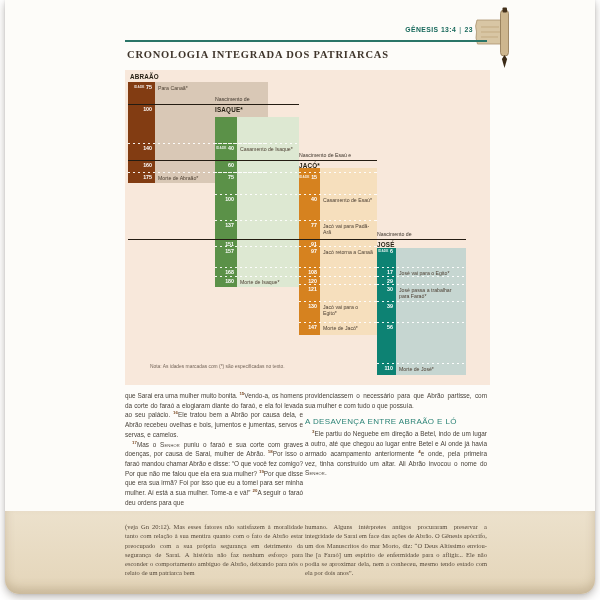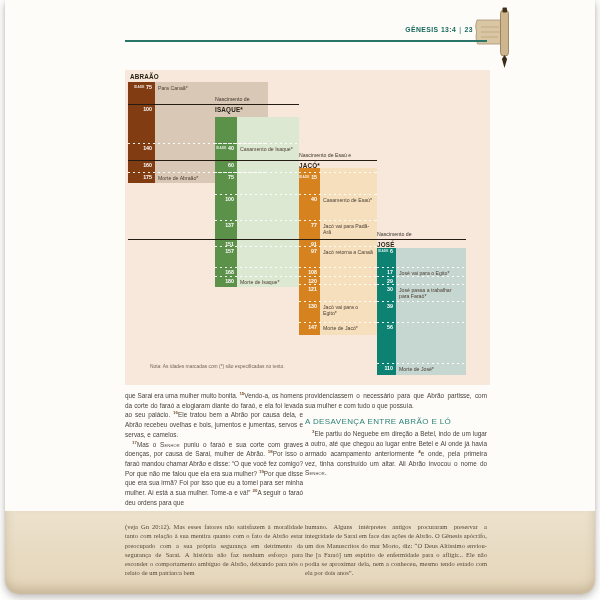--- a/index.html
+++ b/index.html
@@ -55,20 +55,21 @@
     <line x1="8" y1="20" x2="26" y2="20" stroke="#c3ab82" stroke-width="1"></line>
     <line x1="8" y1="25" x2="27" y2="25" stroke="#c3ab82" stroke-width="1"></line>
     <line x1="8" y1="30" x2="25" y2="30" stroke="#c3ab82" stroke-width="1"></line>
     <rect x="27.5" y="3" width="8" height="46" rx="3.5" fill="#cdb68e" stroke="#8d7550" stroke-width="0.8"></rect>
     <rect x="29.5" y="0.5" width="4.5" height="5" rx="1" fill="#43301b"></rect>
     <path d="M31.5 48 l2.6 4 l-2.6 9 l-2.6 -9 Z" fill="#3a2a16"></path>
   </svg>
 
   <div class="rule"></div>
 
+  <h1 class="title">CRONOLOGIA INTEGRADA DOS PATRIARCAS</h1>
 
   <div class="chart">
     <div class="chart-note">Nota: As idades marcadas com (*) são especificadas no texto.</div>
   <div style="position: absolute; left: 30px; top: 12px; width: 113px; height: 101px; background: rgb(217, 200, 182);"></div>
       <div style="position: absolute; left: 3px; top: 12px; width: 27px; height: 101px; background: rgb(130, 60, 18);"></div>
       <div style="position: absolute; left: 112px; top: 47px; width: 62px; height: 170px; background: rgb(221, 232, 210);"></div>
       <div style="position: absolute; left: 90px; top: 47px; width: 22px; height: 170px; background: rgb(91, 145, 72);"></div>
       <div style="position: absolute; left: 195px; top: 98px; width: 57px; height: 167px; background: rgb(246, 223, 189);"></div>
       <div style="position: absolute; left: 174px; top: 98px; width: 21px; height: 167px; background: rgb(214, 130, 31);"></div>
       <div style="position: absolute; left: 271px; top: 178px; width: 70px; height: 127px; background: rgb(198, 214, 209);"></div>
@@ -152,21 +153,21 @@
       <div class="evlabel" style="position: absolute; left: 274px; top: 295.5px; width: 63px;">Morte de José*</div>
     </div>
 
   <div class="col bodyL">
     <p class="bt">que Sarai era uma mulher muito bonita. <sup class="vnum">15</sup>Vendo-a, os homens da corte do faraó a elogiaram diante do faraó, e ela foi levada ao seu palácio. <sup class="vnum">16</sup>Ele tratou bem a Abrão por causa dela, e Abrão recebeu ovelhas e bois, jumentos e jumentas, servos e servas, e camelos.</p>
     <p class="bt indent"><sup class="vnum">17</sup>Mas o <span class="sc">Senhor</span> puniu o faraó e sua corte com graves doenças, por causa de Sarai, mulher de Abrão. <sup class="vnum">18</sup>Por isso o faraó mandou chamar Abrão e disse: “O que você fez comigo? Por que não me falou que ela era sua mulher? <sup class="vnum">19</sup>Por que disse que era sua irmã? Foi por isso que eu a tomei para ser minha mulher. Aí está a sua mulher. Tome-a e vá!” <sup class="vnum">20</sup>A seguir o faraó deu ordens para que</p>
   </div>
 
   <div class="col bodyR">
     <p class="bt">providenciassem o necessário para que Abrão partisse, com sua mulher e com tudo o que possuía.</p>
-    <h2 class="sect">A DESAVENÇA ENTRE ABRÃO E LÓ</h2>
+    <h2 class="sect">A DESAVENÇA ENTRE ABRAÃO E LÓ</h2>
     <p class="bt indent"><sup class="vnum">3</sup>Ele partiu do Neguebe em direção a Betel, indo de um lugar a outro, até que chegou ao lugar entre Betel e Ai onde já havia armado acampamento anteriormente <sup class="vnum">4</sup>e onde, pela primeira vez, tinha construído um altar. Ali Abrão invocou o nome do <span class="sc">Senhor</span>.</p>
   </div>
 
   <div class="parchment">
     <div class="col comL serif">(veja Gn 20:12). Mas esses fatores não satisfazem à moralidade tanto com relação à sua mentira quanto com o fato de Abrão estar preocupado com a sua própria segurança em detrimento da segurança de Sarai. A história não faz nenhum esforço para esconder o comportamento ambíguo de Abrão, deixando para nós o relato de um patriarca bem</div>
     <div class="col comR serif">humano. Alguns intérpretes antigos procuraram preservar a integridade de Sarai em face das ações de Abrão. O Gênesis apócrifo, um dos Manuscritos do mar Morto, diz: “O Deus Altíssimo enviou-lhe [a Faraó] um espírito de enfermidade para o afligir... Ele não podia se aproximar dela, nem a conheceu, mesmo tendo estado com ela por dois anos”.</div>
   </div>
 
 </div>
 

